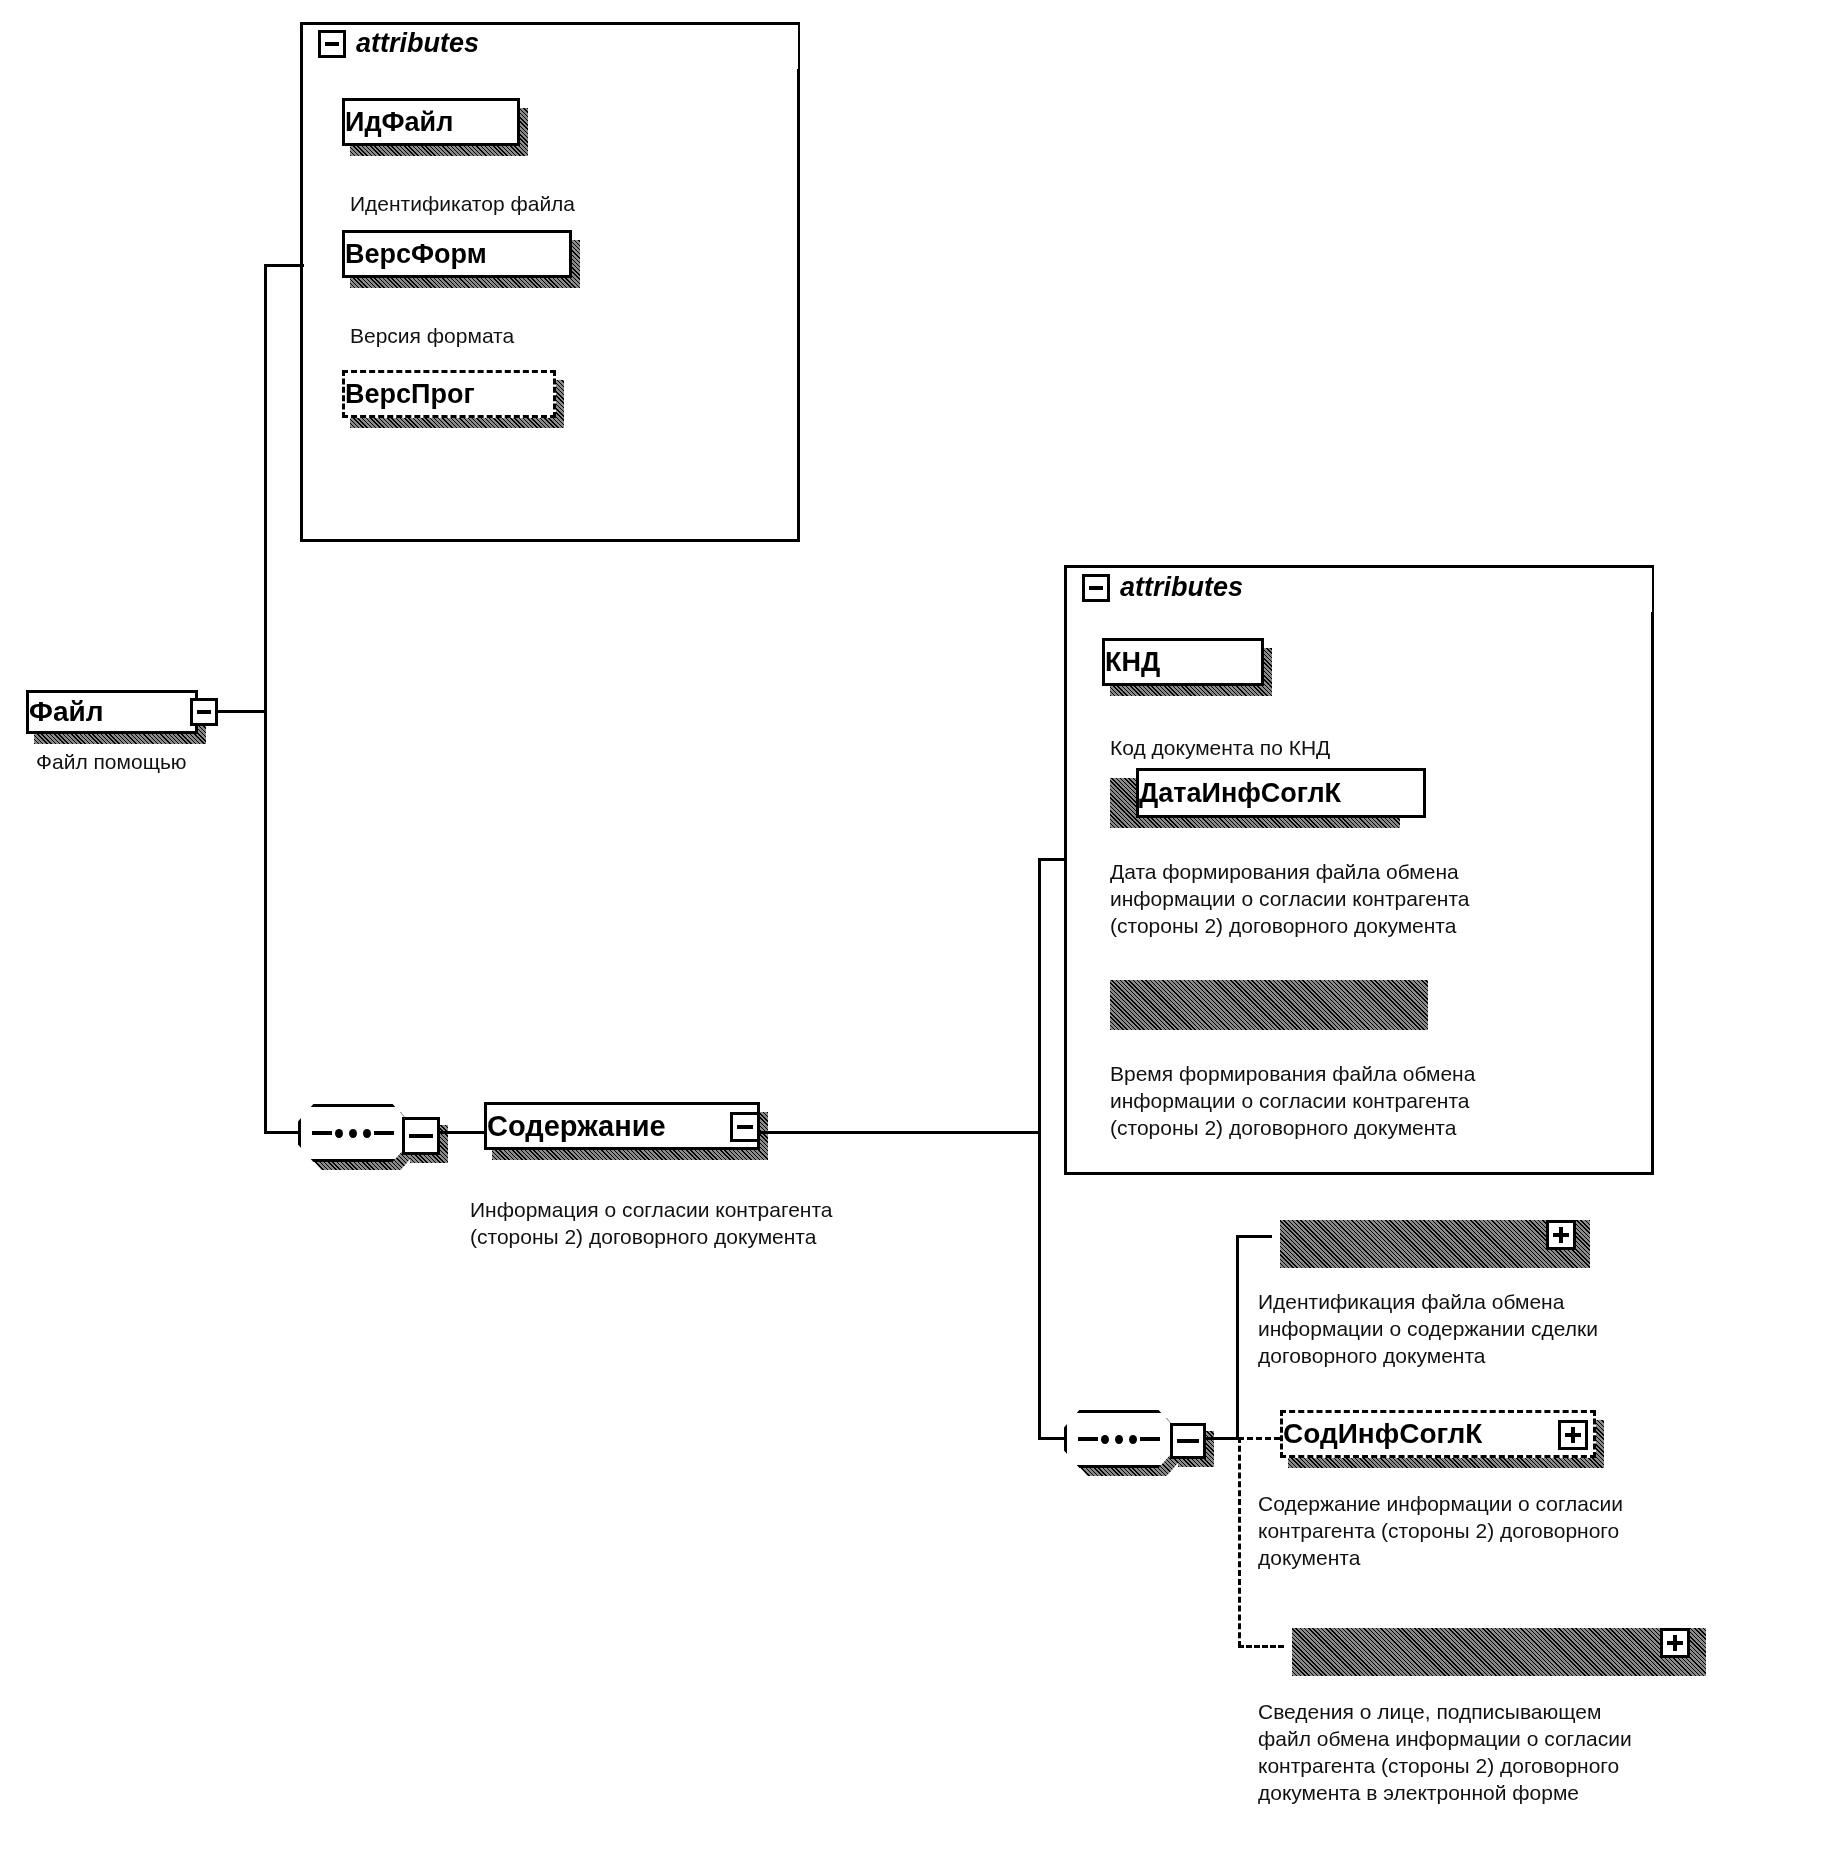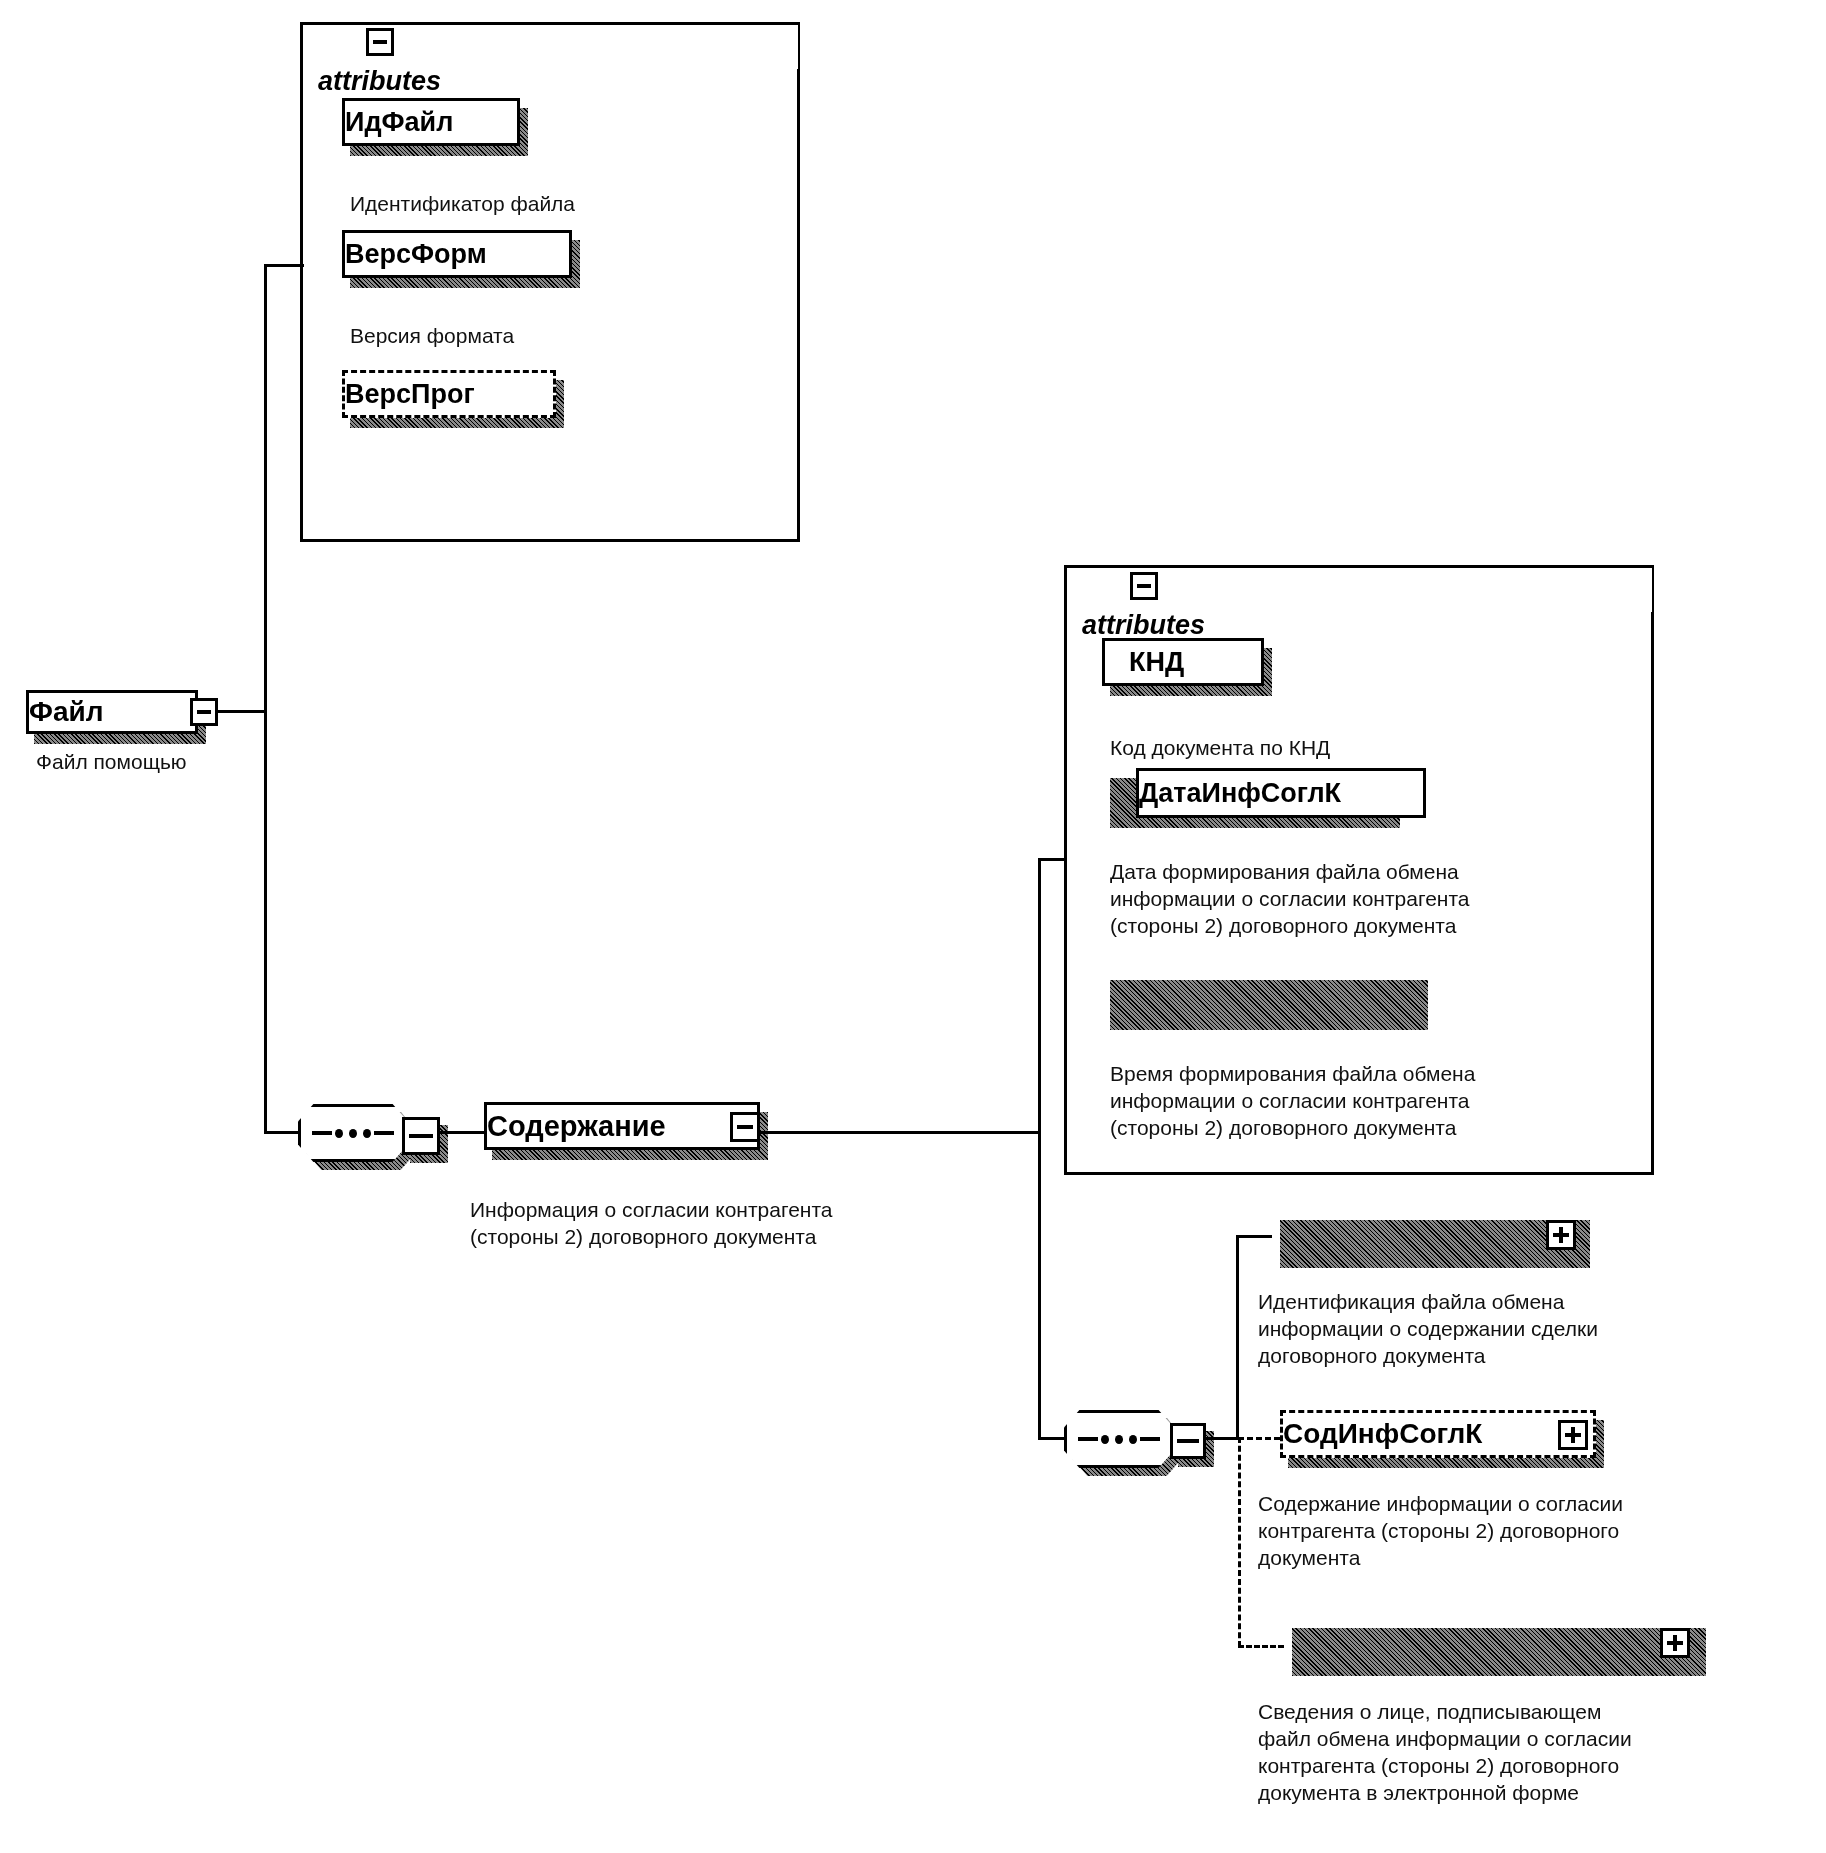--- a/index.html
+++ b/index.html
@@ -27,21 +27,21 @@
     z-index:0;
   }
 
   
   .attrbox{
     position:absolute;box-sizing:border-box;
     border:3px solid #000;background:#fff;
   }
   .attrhdr{
     position:absolute;display:flex;align-items:center;gap:10px;
-    font-style:italic;font-weight:bold;font-size:27px;flex-direction:column;
+    font-style:italic;font-weight:bold;font-size:27px;
   }
   
   .notch{position:absolute;background:#fff;z-index:3;}
 
   
   .sq{
     position:absolute;box-sizing:border-box;
     width:28px;height:28px;border:3px solid #000;background:#fff;
     z-index:6;
   }
@@ -167,21 +167,21 @@
   <div class="ln lnh" style="left:1276px;top:608px;width:378px;"></div>
 
   <div class="attrhdr" style="left:1082px;top:572px;">
     <span class="sq" style="position:relative;left:0;top:0;">
         <i class="h"></i>
       </span>
     <span>attributes</span>
   </div>
 
   <div class="shadowbox" style="left:1110px;top:648px;width:162px;height:48px;"></div>
-  <div class="node" style="left:1102px;top:638px;width:162px;height:48px;font-size:27px;padding-left:24px;">
+  <div class="node" style="left:1102px;top:638px;width:162px;height:48px;font-size:27px;">
     <span class="lbl">КНД</span>
   </div>
   <div class="desc" style="left:1110px;top:734px;width:430px;">Код документа по КНД</div>
 
   <div class="shadowbox" style="left:1110px;top:778px;width:290px;height:50px;"></div>
   <div class="node" style="left:1102px;top:768px;width:290px;height:50px;font-size:27px;margin-left:34px;">
     <span class="lbl">ДатаИнфСоглК</span>
   </div>
   <div class="desc" style="left:1110px;top:858px;width:470px;">Дата формирования файла обмена
 информации о согласии контрагента

